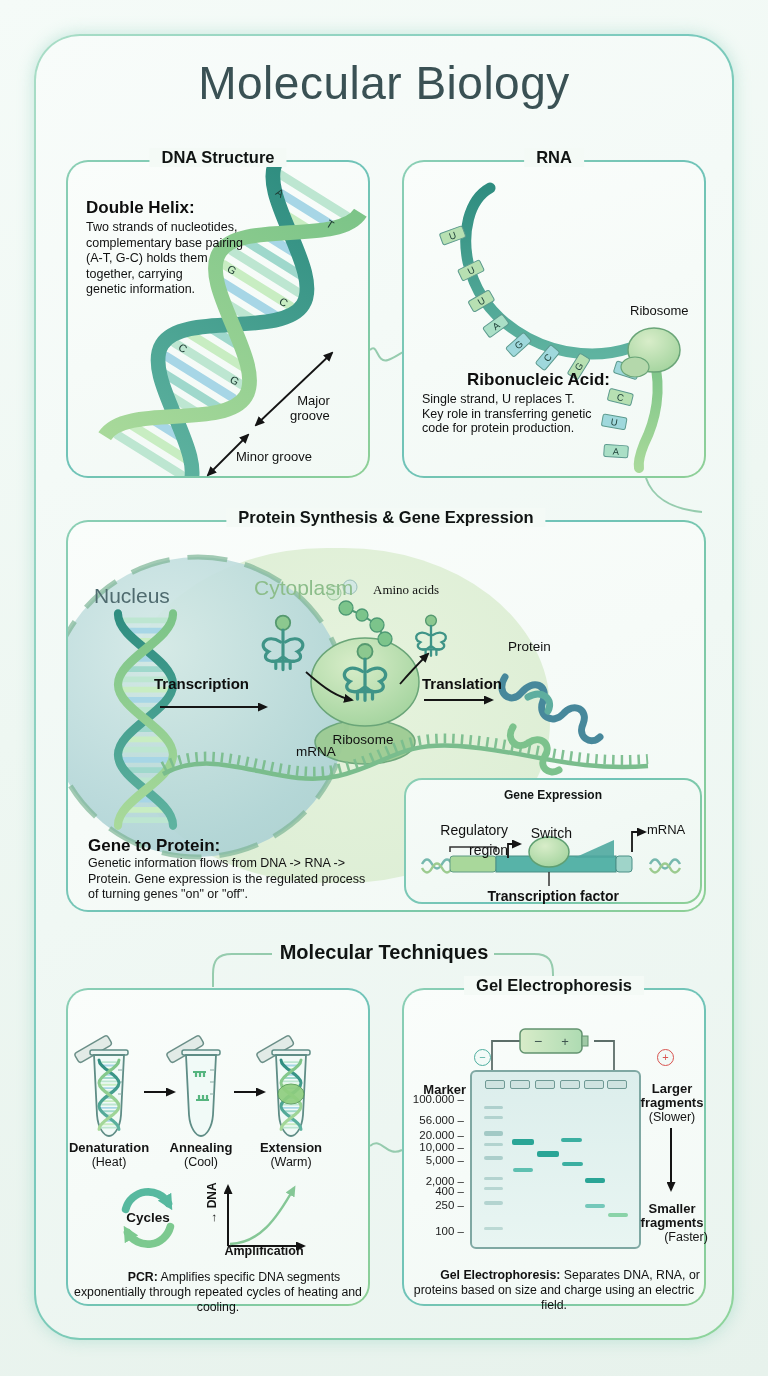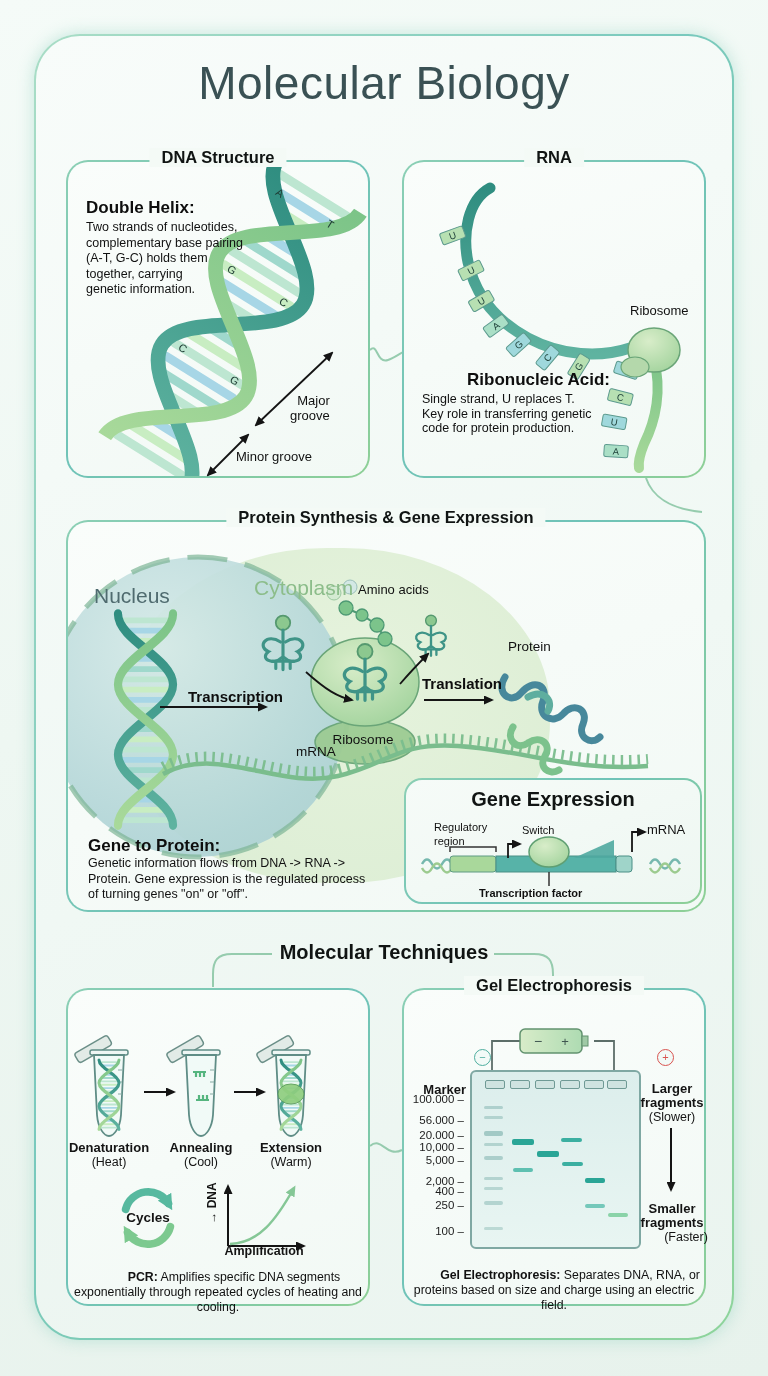--- a/index.html
+++ b/index.html
@@ -17,21 +17,21 @@
   .panel{position:absolute;}
   .pborder{position:absolute;inset:0;border-radius:22px;padding:0;
          background:linear-gradient(135deg,#8bcfb4,#6fc3b8 50%,#8fd096);}
   .pinner{position:absolute;inset:1.6px;border-radius:20px;overflow:hidden;
          background:linear-gradient(160deg,#fafdfb,#f2f9f5);}
   .pcontent{position:absolute;inset:0;}
   .ptitle{position:absolute;top:-12px;left:50%;transform:translateX(-50%);
          background:#f4faf6;padding:0 12px;font-size:16.5px;font-weight:600;
          white-space:nowrap;color:#101413;z-index:3;}
   .subtitle-inside{position:absolute;left:0;right:0;top:10px;text-align:center;
-         font-size:20px;font-weight:600;color:#101413;}
+         font-size:12px;font-weight:600;color:#101413;}
   .h-bold{font-size:17px;font-weight:700;color:#0e0e0e;}
   .body-txt{font-size:12.5px;line-height:15.5px;color:#111;white-space:pre-line;}
   .lbl{font-size:13px;color:#111;}
   .pre{white-space:pre-line;}
   .b{font-weight:700;margin-left:32px;}
   .center{text-align:center;}
   .section-title{position:absolute;left:0;top:941px;width:768px;text-align:center;
          font-size:20px;font-weight:600;color:#101413;}
   .nucleus-blob{position:absolute;left:-20px;top:35px;width:300px;height:300px;border-radius:50%;
          background:radial-gradient(circle at 38% 30%,#d4e9e7,#b0d4d6 70%,#a7cdce);opacity:.92;}
@@ -55,21 +55,21 @@
   .electrode.neg{border:1.6px solid #4fae9f;color:#4fae9f;}
   .electrode.pos{border:1.6px solid #d9534f;color:#d9534f;}
   .frag-lbl{position:absolute;width:64px;text-align:center;font-size:13px;font-weight:700;
          white-space:pre-line;line-height:14px;}
   .frag-sub{position:absolute;width:64px;text-align:center;font-size:12.5px;}
   .caption{position:absolute;text-align:center;font-size:12.3px;line-height:15px;color:#111;}
   .step{position:absolute;width:110px;text-align:center;top:152px;}
   .step .nm{font-size:13px;font-weight:700;}
   .step .md{font-size:12.5px;}
   .rot90{transform:rotate(-90deg);transform-origin:center;}
-  .ge-lbl{font-size:11px;color:#111;text-align:left;white-space:pre-line;line-height:14px;}
+  .ge-lbl{font-size:14px;color:#111;text-align:right;white-space:pre-line;line-height:20px;}
 </style>
 </head>
 <body>
 
 <svg width="0" height="0" style="position:absolute" aria-hidden="true">
   <defs>
     <linearGradient id="strandT" x1="0" y1="0" x2="0" y2="1">
       <stop offset="0" stop-color="#2f8d80"></stop>
         <stop offset="1" stop-color="#5fb3a0"></stop>
     </linearGradient>
@@ -292,24 +292,24 @@
           <path d="M437,155 c-10,16 6,28 16,16 c12,-15 28,-8 22,8 c-6,15 10,24 20,13 c11,-13 26,-4 20,10 c-6,13 8,22 17,13" stroke="#47889b"></path>
           <path d="M445,205 c-8,12 4,24 15,16 c13,-9 24,2 17,13 c-7,11 4,20 14,14" stroke="#7cc28c"></path>
           <path d="M460,175 c14,-8 26,2 20,14" stroke="#5fae9f"></path>
         </g>
       </svg>
     </div>
       </div>
     <div class="pcontent">
       <div class="abs nucleus-lbl" style="left:28px;top:64px;">Nucleus</div>
       <div class="abs cyto-lbl" style="left:188px;top:50px;margin-top:6px;">Cytoplasm</div>
-      <div class="abs flow-lbl" style="left:88px;top:168px;margin-left:34px;">Transcription</div>
+      <div class="abs flow-lbl" style="left:88px;top:155px;">Transcription</div>
       <div class="abs lbl" style="left:230px;top:224px;font-size:13.5px;">mRNA</div>
       <div class="abs lbl center" style="left:251px;top:212px;width:92px;font-size:13.5px;">Ribosome</div>
-      <div class="abs lbl" style="left:292px;top:62px;">Amino acids</div>
+      <div class="abs lbl" style="left:307px;top:62px;font-family:Liberation Serif, serif;">Amino acids</div>
       <div class="abs flow-lbl" style="left:356px;top:155px;">Translation</div>
       <div class="abs lbl" style="left:442px;top:119px;font-size:13.5px;">Protein</div>
       <div class="abs h-bold" style="left:22px;top:316px;">Gene to Protein:</div>
       <div class="abs body-txt" style="left:22px;top:336px;width:310px;">Genetic information flows from DNA -&gt; RNA -&gt;
 Protein. Gene expression is the regulated process
 of turning genes "on" or "off".</div>
 
       <div class="panel" style="left:338px;top:258px;width:298px;height:126px;">
         <div class="pborder" style="border-radius:18px;">
             <div class="pinner" style="border-radius:16px;background:linear-gradient(160deg,#f6fbf8,#eef7f2);">

